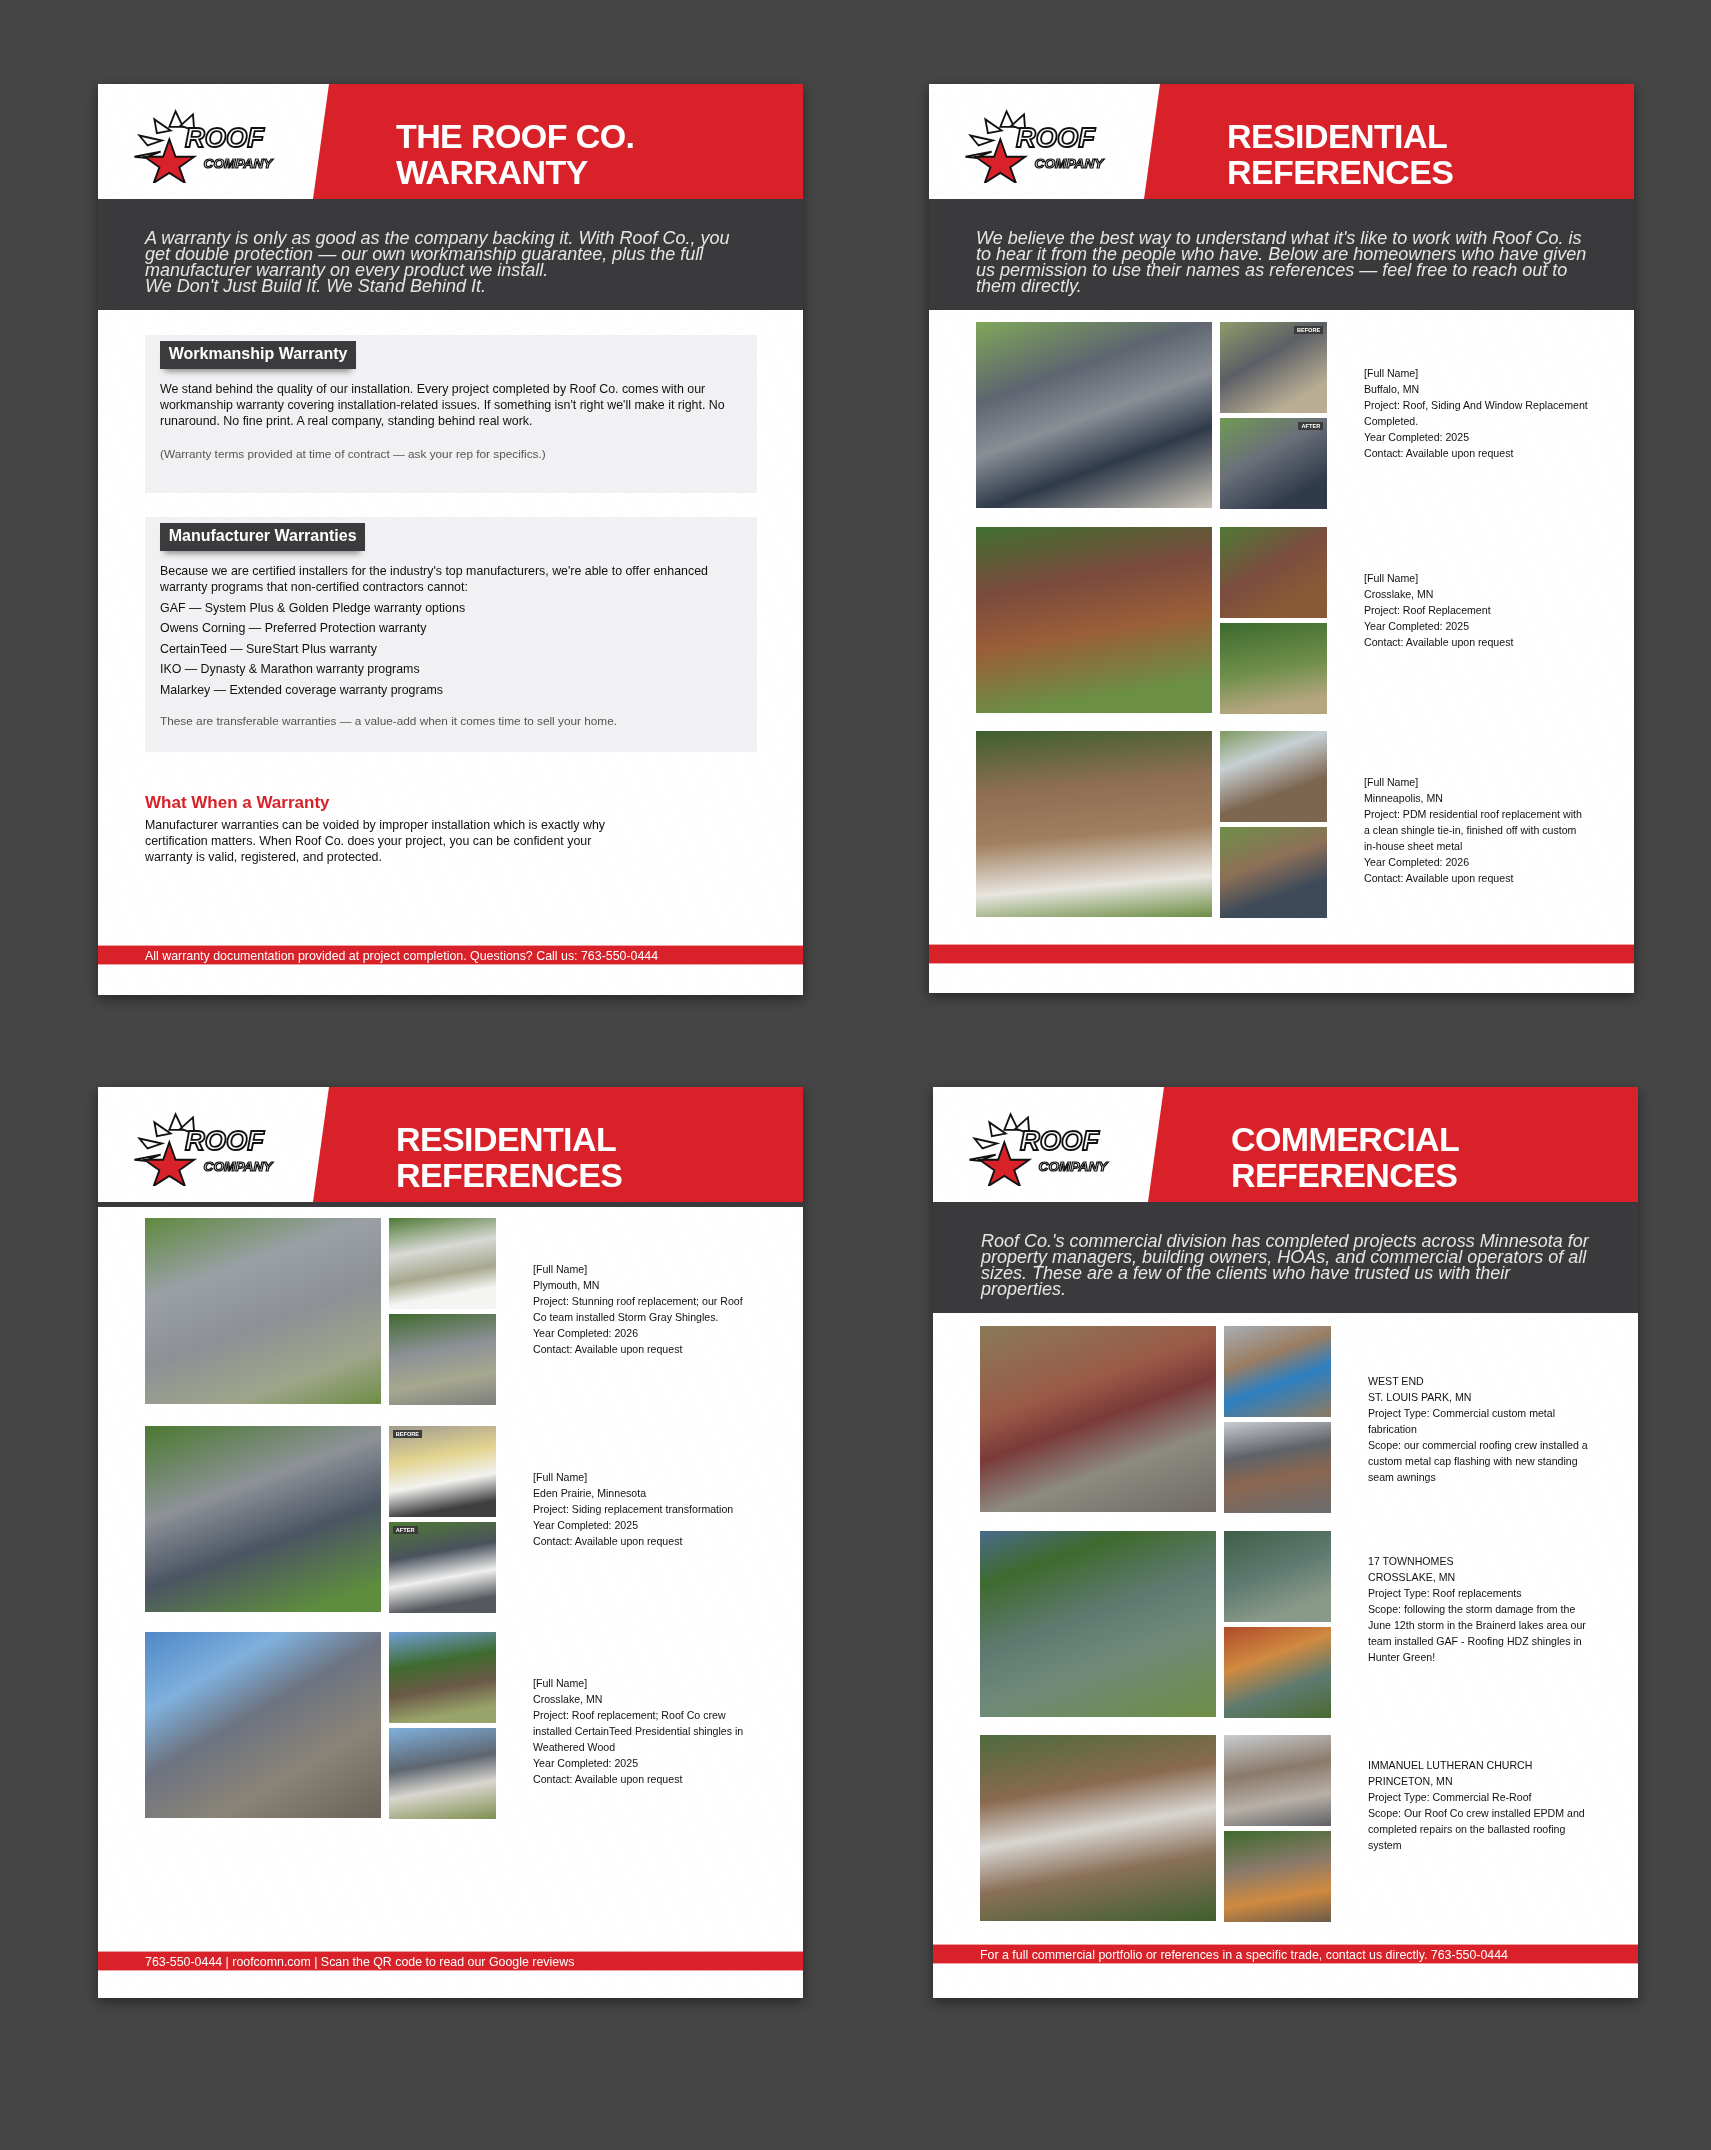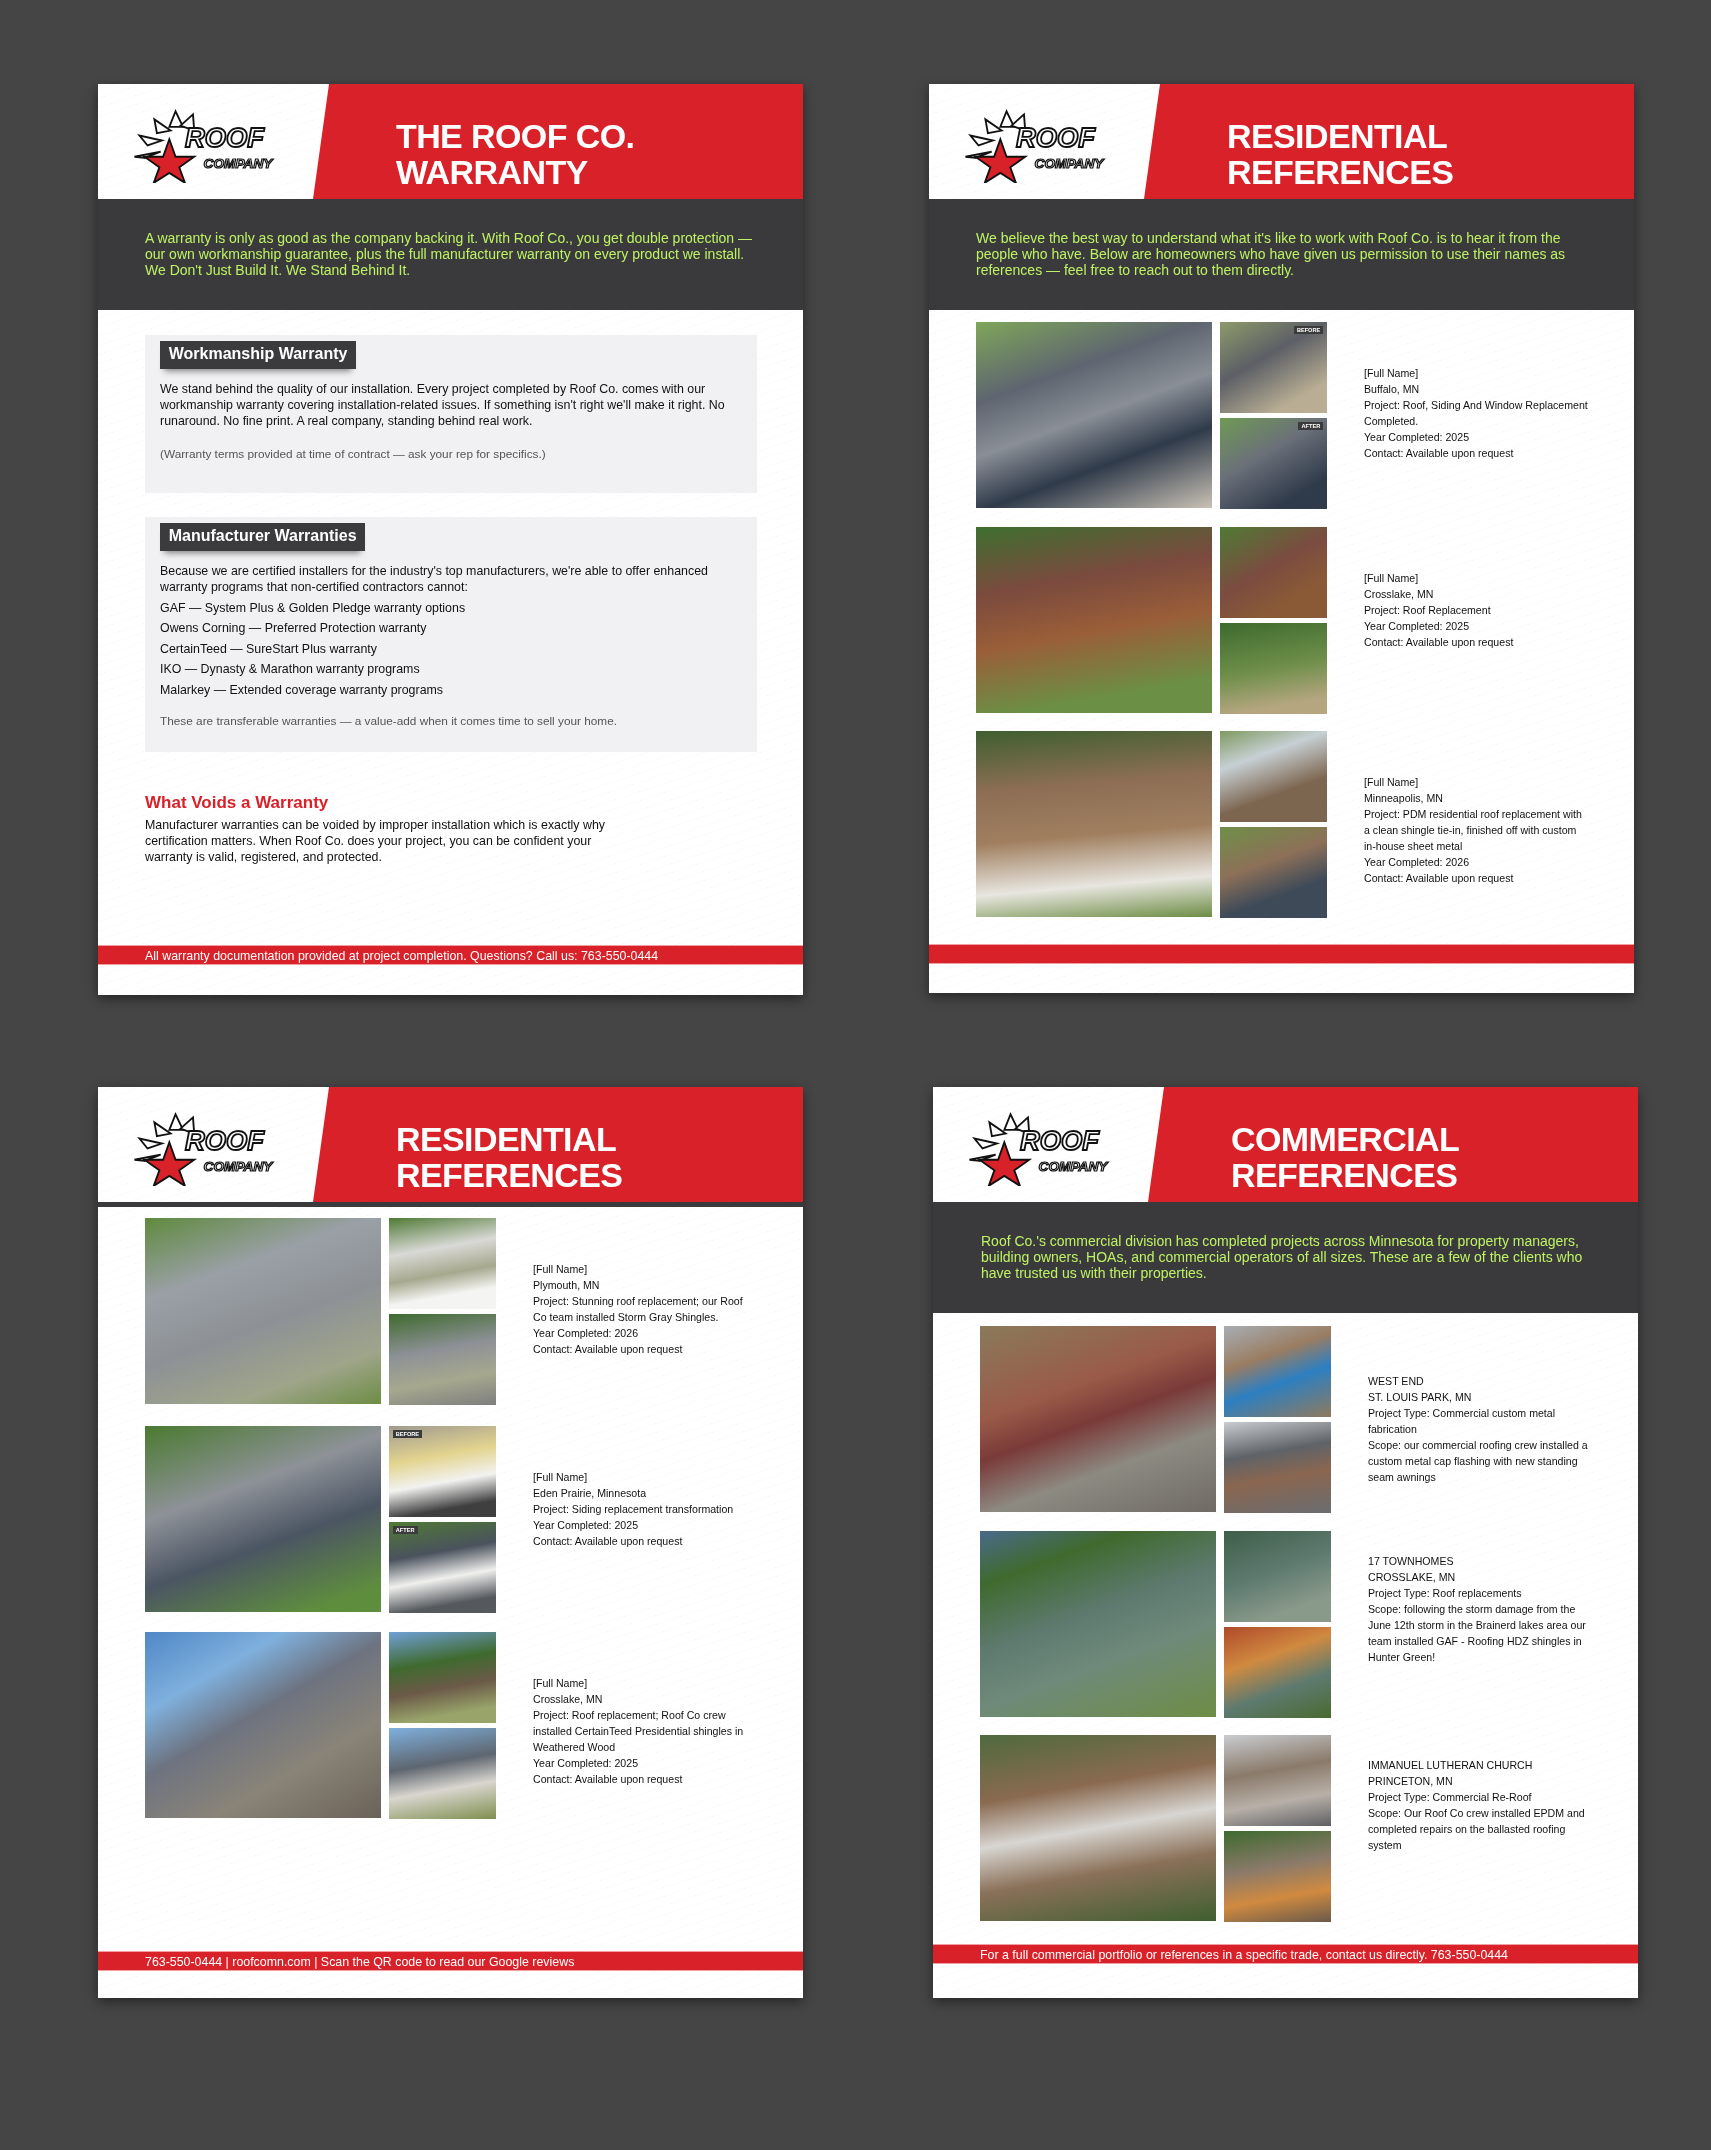--- a/index.html
+++ b/index.html
@@ -31,22 +31,22 @@
   }
   .hdr .title {
     position: absolute; left: 298px; top: 34px;
     color: #fff; font-weight: 700; font-size: 34px; line-height: 36px;
     letter-spacing: -0.6px; white-space: pre-line; text-transform: uppercase;
   }
   .logo { position: absolute; left: 34px; top: 23.6px; width: 168px; height: 75px; }
   .logo svg { width: 100%; height: 100%; }
 
   .intro {
-    background: #3a3a3c; color: #bef264;
-    padding: 31px 47px 25px 47px; font-size: 14px; line-height: 16px;
+    background: #3a3a3c; color: #e5e5e5;
+    padding: 31px 47px 25px 47px; font-size: 18px; line-height: 16px; font-style: italic;
   }
   #p1 .intro { height: 111px; }
   #p2 .intro { height: 111px; }
   #p4 .intro { height: 111px; padding-left: 48px; }
   .strip { background: #3a3a3c; height: 5px; }
 
   .card {
     position: absolute; left: 47px; width: 612px;
     background: #f1f1f3; padding: 0 15px 12.4px 15px;
   }
@@ -123,21 +123,21 @@
       <div>GAF — System Plus &amp; Golden Pledge warranty options</div>
       <div>Owens Corning — Preferred Protection warranty</div>
       <div>CertainTeed — SureStart Plus warranty</div>
       <div>IKO — Dynasty &amp; Marathon warranty programs</div>
       <div>Malarkey — Extended coverage warranty programs</div>
     </div>
     <p class="note" style="margin-top:12.4px">These are transferable warranties — a value-add when it comes time to sell your home.</p>
   </div>
 
   <div style="position:absolute;left:47px;top:709px;width:497px;">
-    <div class="redhead">What Voids a Warranty</div>
+    <div class="redhead">What When a Warranty</div>
     <p class="bodytxt" style="margin-top:4px">Manufacturer warranties can be voided by improper installation which is exactly why certification matters. When Roof Co. does your project, you can be confident your warranty is valid, registered, and protected.</p>
   </div>
 
   <div class="foot" style="top:861px">All warranty documentation provided at project completion. Questions? Call us: 763-550-0444</div>
 </div>
 
 <div class="page" id="p2">
   <div class="hdr">
     <div class="logo">
       <svg viewBox="0 0 270 120">

